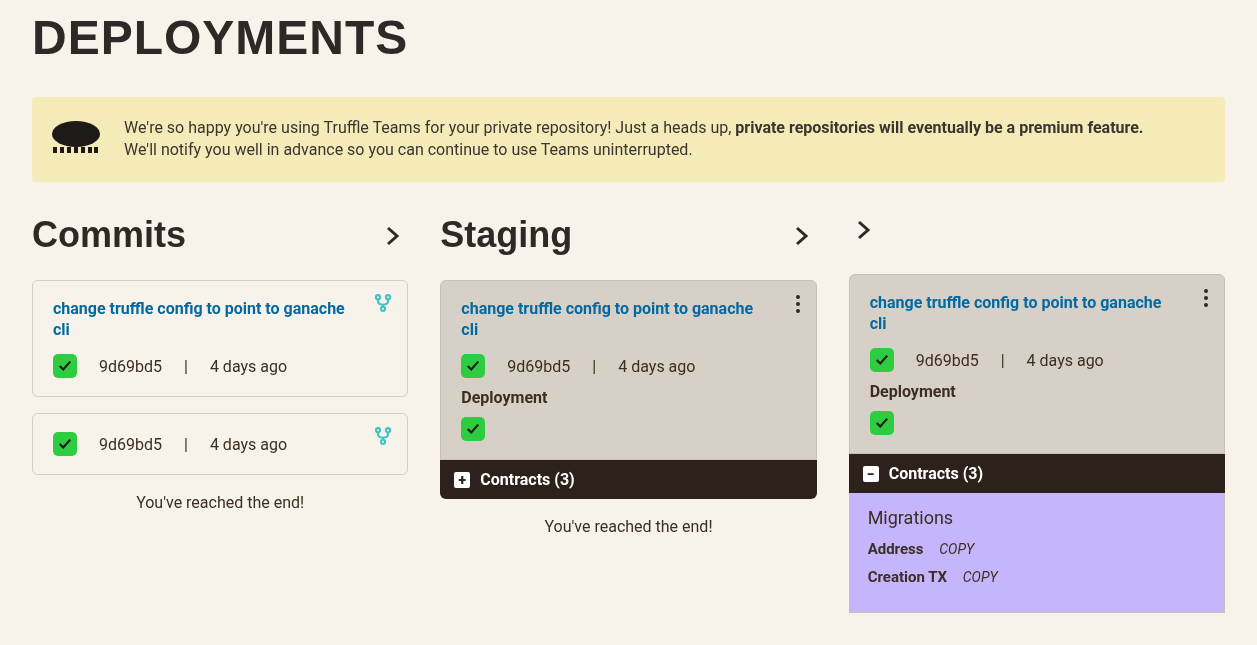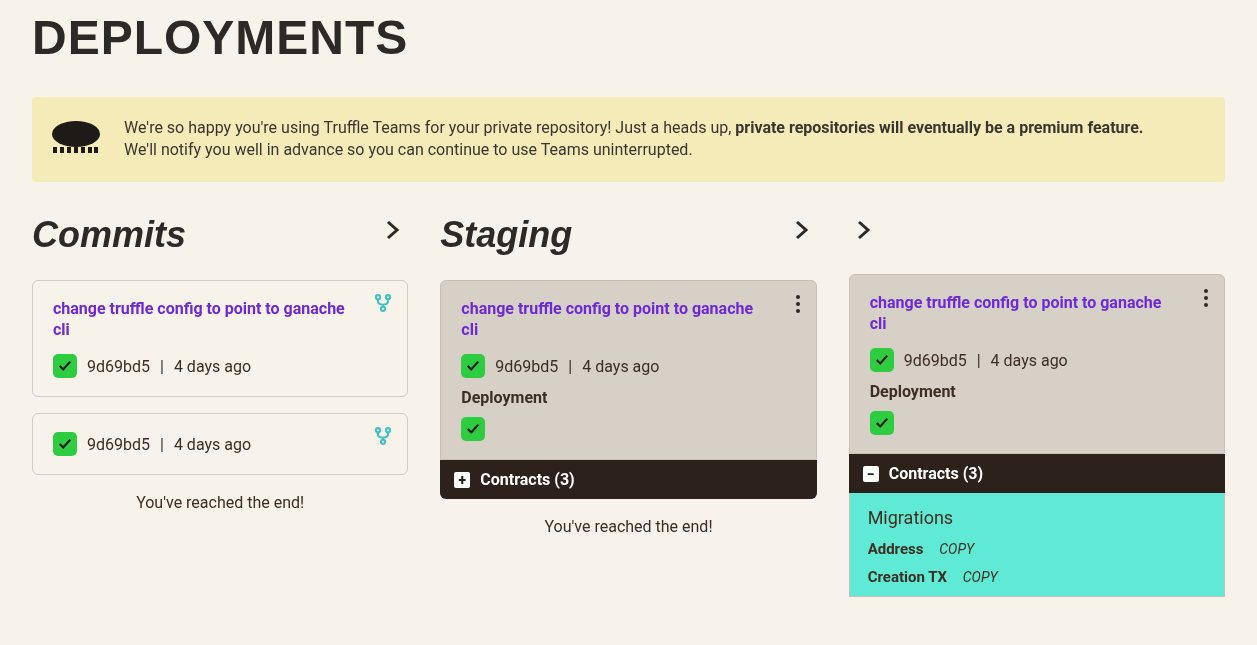--- a/index.html
+++ b/index.html
@@ -69,23 +69,22 @@
     display: flex;
     gap: 32px;
   }
   .column {
     flex: 1;
     min-width: 0;
   }
   .col-header {
     display: flex;
     justify-content: space-between;
-    align-items: flex-start;
+    align-items: flex-end;
     margin-bottom: 24px;
-    font-style: italic;
   }
   .col-title {
     font-family: "Arial Narrow", Arial, sans-serif;
     font-stretch: condensed;
     font-size: 36px;
     font-weight: 800;
     color: #2c2926;
   }
   .chev {
     font-size: 24px;
@@ -106,29 +105,29 @@
     background: #d7d0c7;
     border: 1px solid #c8c0b5;
     border-radius: 6px 6px 0 0;
     padding: 18px 20px 18px 20px;
     margin-bottom: 0;
     position: relative;
   }
   .card-title {
     font-weight: 700;
     font-size: 16px;
-    color: #6d28d9;
+    color: #0369a1;
     margin-bottom: 14px;
     line-height: 1.3;
     padding-right: 24px;
   }
   .meta-row {
     display: flex;
     align-items: center;
-    gap: 10px;
+    gap: 22px;
     font-size: 16px;
     color: #3c2e22;
     margin-bottom: 10px;
   }
   .meta-row:last-child { margin-bottom: 0; }
   .check-badge {
     width: 24px;
     height: 24px;
     background: #2ecc40;
     border-radius: 5px;
@@ -189,24 +188,24 @@
     line-height: 1;
     border-radius: 2px;
   }
   .end-text {
     text-align: center;
     font-size: 16px;
     color: #3c2e22;
     margin-top: 18px;
   }
   .details-panel {
-    background: #5eead4;
+    background: #c4b5fd;
     border: 1px solid #c8c0b5;
     border-top: none;
-    padding: 14px 18px 0 18px;
+    padding: 14px 18px 16px 18px;
     position: relative;
   }
   .details-name {
     font-size: 18px;
     color: #3c2e22;
     margin-bottom: 12px;
   }
   .details-row {
     margin-bottom: 10px;
     font-size: 15px;

